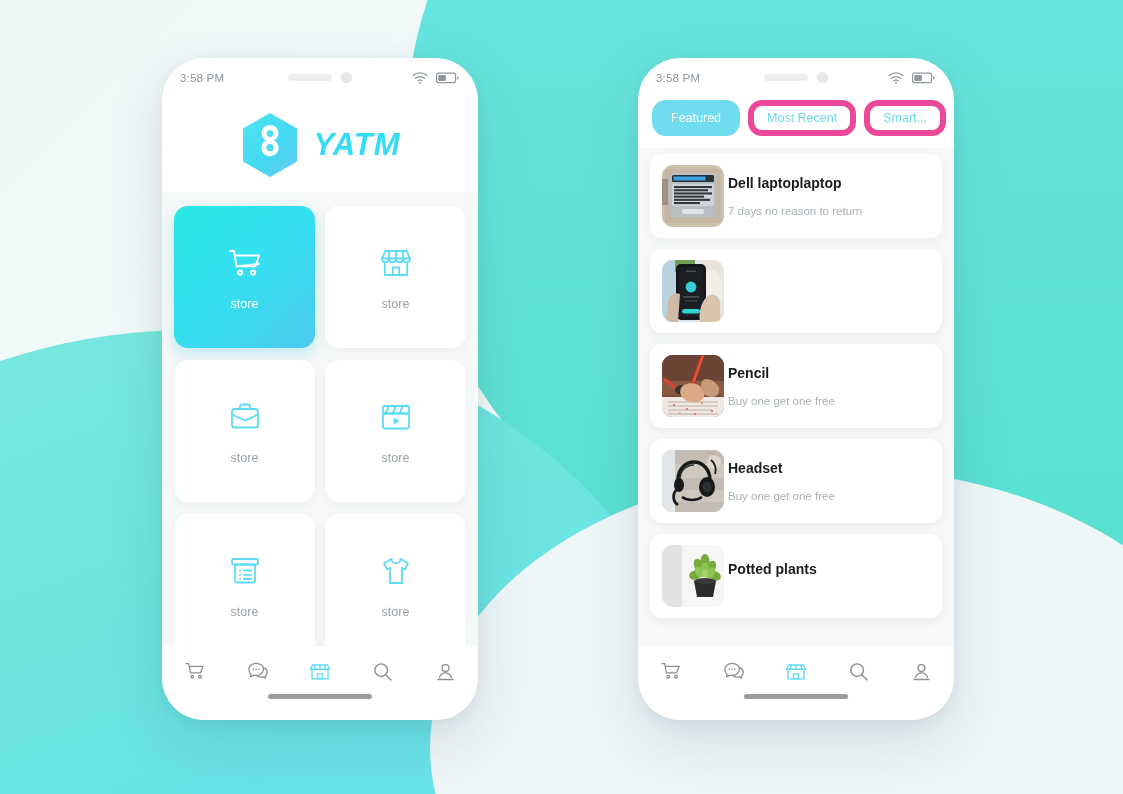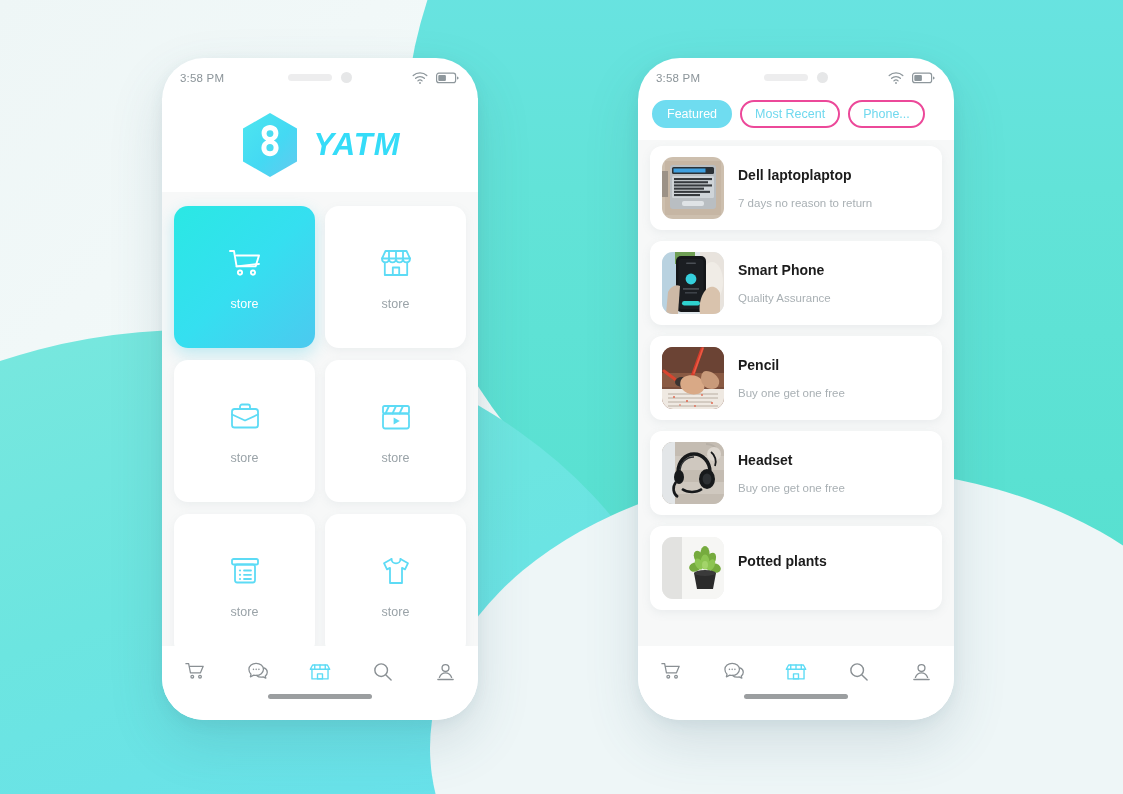--- a/index.html
+++ b/index.html
@@ -203,21 +203,21 @@
     display: flex;
     gap: 8px;
     padding: 2px 14px 12px 14px;
     align-items: center;
   }
   .pill {
     border-radius: 14px;
     padding: 5px 13px;
     font-size: 12.5px;
     white-space: nowrap;
-    border: 2px solid #ec4899;
+    border: 6px solid #ec4899;
     color: #6fd8ee;
     background: #fff;
   }
   .pill.active {
     background: #6fdcf0;
     border-color: #6fdcf0;
     color: #ffffff;
   }
 
   .list-area {
@@ -231,21 +231,21 @@
   }
   .prod-card {
     flex: 0 0 auto;
     height: 84px;
     background: #fff;
     border-radius: 12px;
     box-shadow: 0 3px 10px rgba(120,140,150,.10);
     display: flex;
     align-items: center;
     padding: 0 12px;
-    gap: 14px;
+    gap: 4px;
   }
   .thumb {
     width: 62px; height: 62px;
     border-radius: 11px;
     flex: 0 0 62px;
     overflow: hidden;
     position: relative;
   }
   .thumb svg { display:block; width:100%; height:100%; }
   .prod-text {
@@ -474,21 +474,21 @@
             <path d="M21 4.4v3.2c1.1-.3 1.6-.9 1.6-1.6S22.1 4.7 21 4.4z" fill="#8e979c"></path>
           </svg>
         </span>
       </div>
     </div>
 
 
     <div class="filters">
       <span class="pill active">Featured</span>
       <span class="pill">Most Recent</span>
-      <span class="pill">Phone...</span>
+      <span class="pill">Smart...</span>
     </div>
 
     <div class="list-area">
 
       <div class="prod-card">
         <div class="thumb">
           <svg viewBox="0 0 62 62">
             <rect width="62" height="62" fill="#cdbfae"></rect>
             <rect x="3" y="4" width="56" height="54" fill="#c6b6a4"></rect>
             <rect x="8" y="8" width="46" height="44" rx="3" fill="#b9bec2"></rect>
@@ -524,24 +524,20 @@
             <rect x="14" y="4" width="30" height="56" rx="5" fill="#141619"></rect>
             <rect x="16.5" y="7" width="25" height="50" rx="3" fill="#1b1e22"></rect>
             <rect x="24" y="10.5" width="10" height="1.6" rx=".8" fill="#4a4f55"></rect>
             <circle cx="29" cy="27" r="5.4" fill="#35cfdc"></circle>
             <rect x="21" y="36" width="16" height="1.8" fill="#474c52"></rect>
             <rect x="23" y="40" width="12" height="1.6" fill="#3d4248"></rect>
             <rect x="20" y="49" width="18" height="4.6" rx="2.3" fill="#2fd2cf"></rect>
             <path d="M38 62c-2-10 2-22 8-26 5-3 10 0 12 5v21z" fill="#d9c3ad"></path>
             <path d="M6 40c3-6 8-8 12-6l-2 28H4z" fill="#cdb9a6"></path>
           </svg>
-        </div>
-        <div class="prod-text">
-          <span class="prod-name">Smart Phone</span>
-          <span class="prod-sub">Quality Assurance</span>
         </div>
       </div>
 
       <div class="prod-card">
         <div class="thumb">
           <svg viewBox="0 0 62 62">
             <rect width="62" height="62" fill="#7a4e3c"></rect>
             <rect x="0" y="0" width="62" height="26" fill="#6b4334"></rect>
             <rect x="0" y="26" width="62" height="14" fill="#8a5a43"></rect>
             <path d="M0 42h62v20H0z" fill="#efe9e2"></path>

